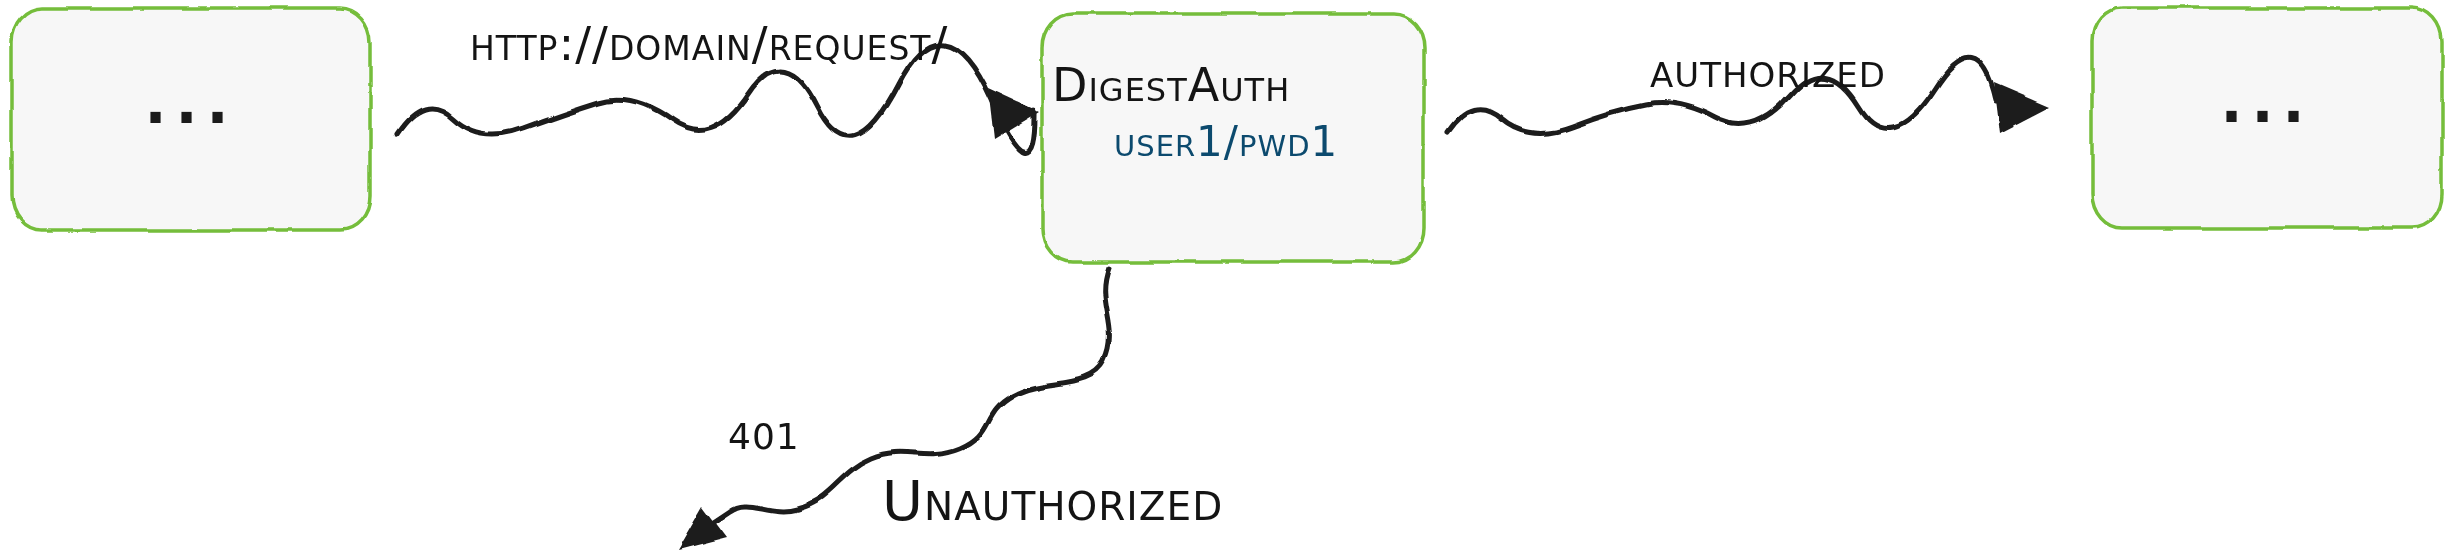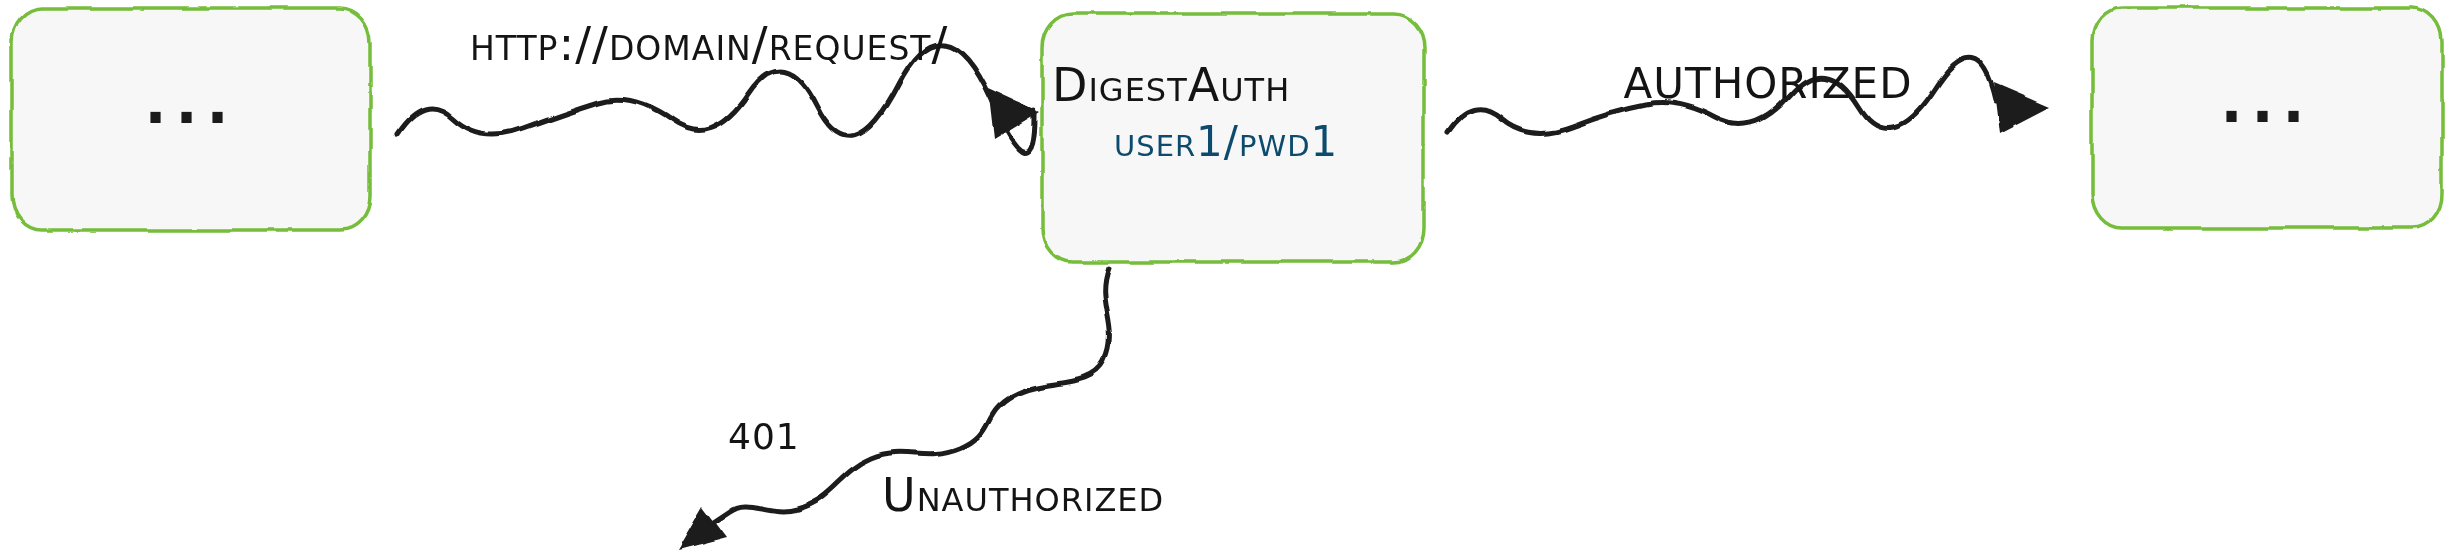--- a/index.html
+++ b/index.html
@@ -32,23 +32,23 @@
   .auth-cred{
     font-size:42px;line-height:56px;
     font-variant:small-caps;letter-spacing:1px;color:#0c4a6e;
     padding-left:62px;
   }
   .edge-label{
     font-variant:small-caps;letter-spacing:1px;color:#141414;
     white-space:nowrap;
   }
   .lbl-request{left:470px;top:16px;width:545px;font-size:47px;}
-  .lbl-authorized{left:1618px;top:42px;width:300px;text-align:center;font-size:60px;}
+  .lbl-authorized{left:1618px;top:42px;width:300px;text-align:center;font-size:48px;}
   .lbl-401{left:728px;top:416px;width:95px;font-size:36px;font-variant:normal;}
-  .lbl-unauthorized{left:882px;top:468px;width:330px;font-size:46px;}
+  .lbl-unauthorized{left:882px;top:468px;width:330px;font-size:56px;}
 </style>
 </head>
 <body>
 
 <div id="canvas">
 
   <svg id="shapes" viewBox="0 0 2445 554" xmlns="http://www.w3.org/2000/svg">
     <defs>
       <filter id="roughBox" x="-10%" y="-10%" width="120%" height="120%">
         <feTurbulence type="fractalNoise" baseFrequency="0.02" numOctaves="4" seed="3" result="n"></feTurbulence>

